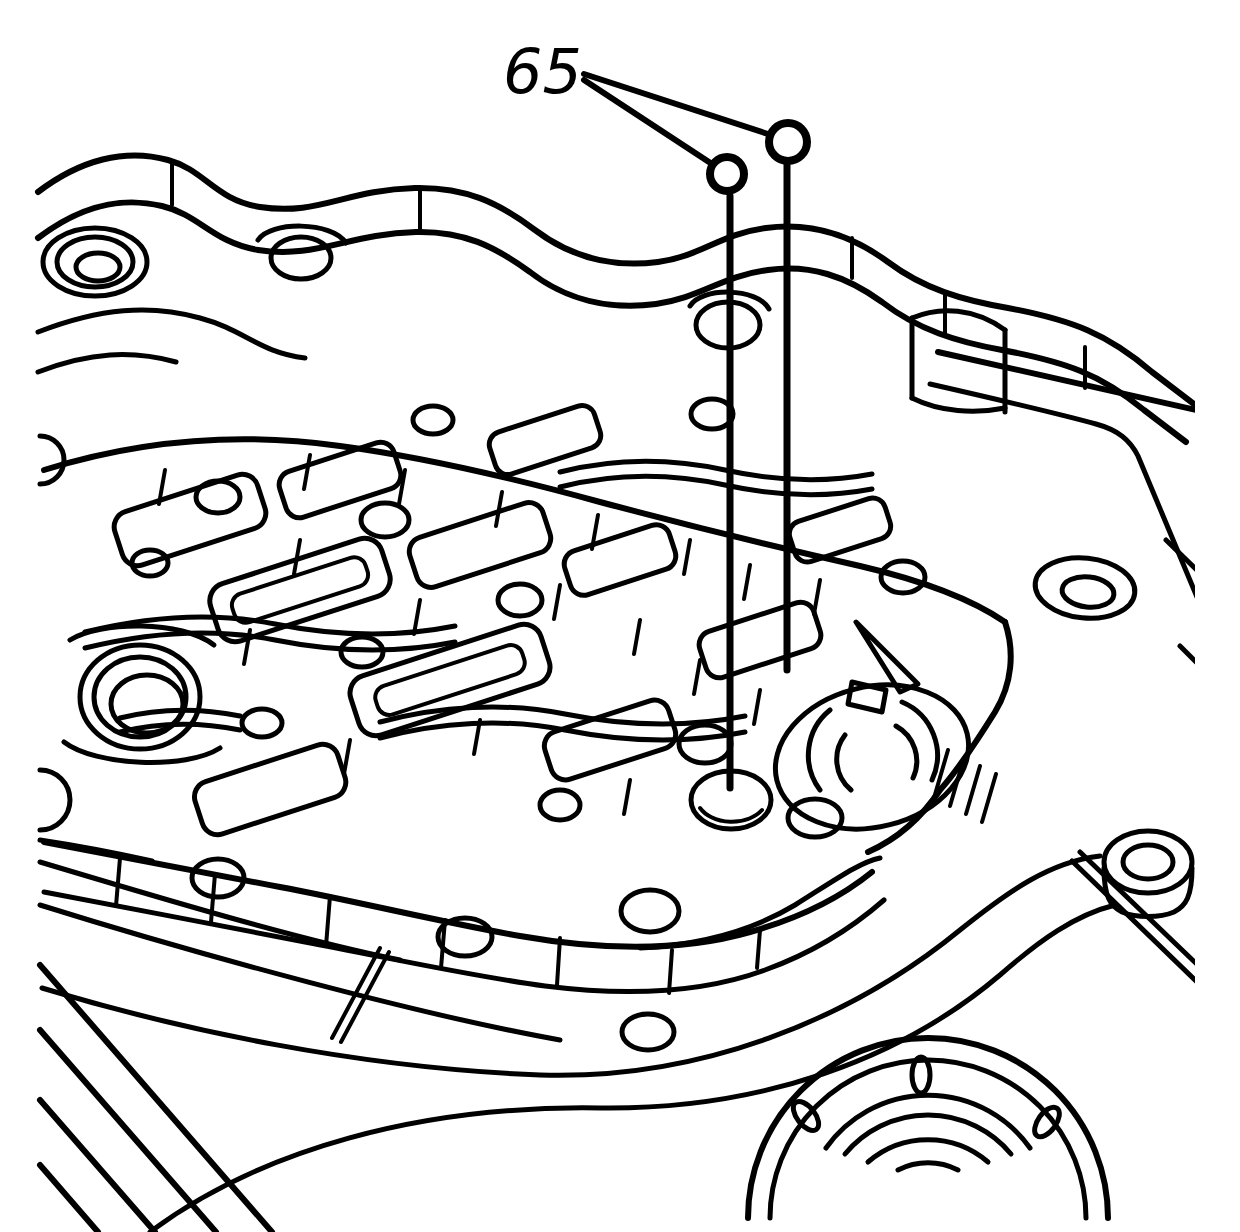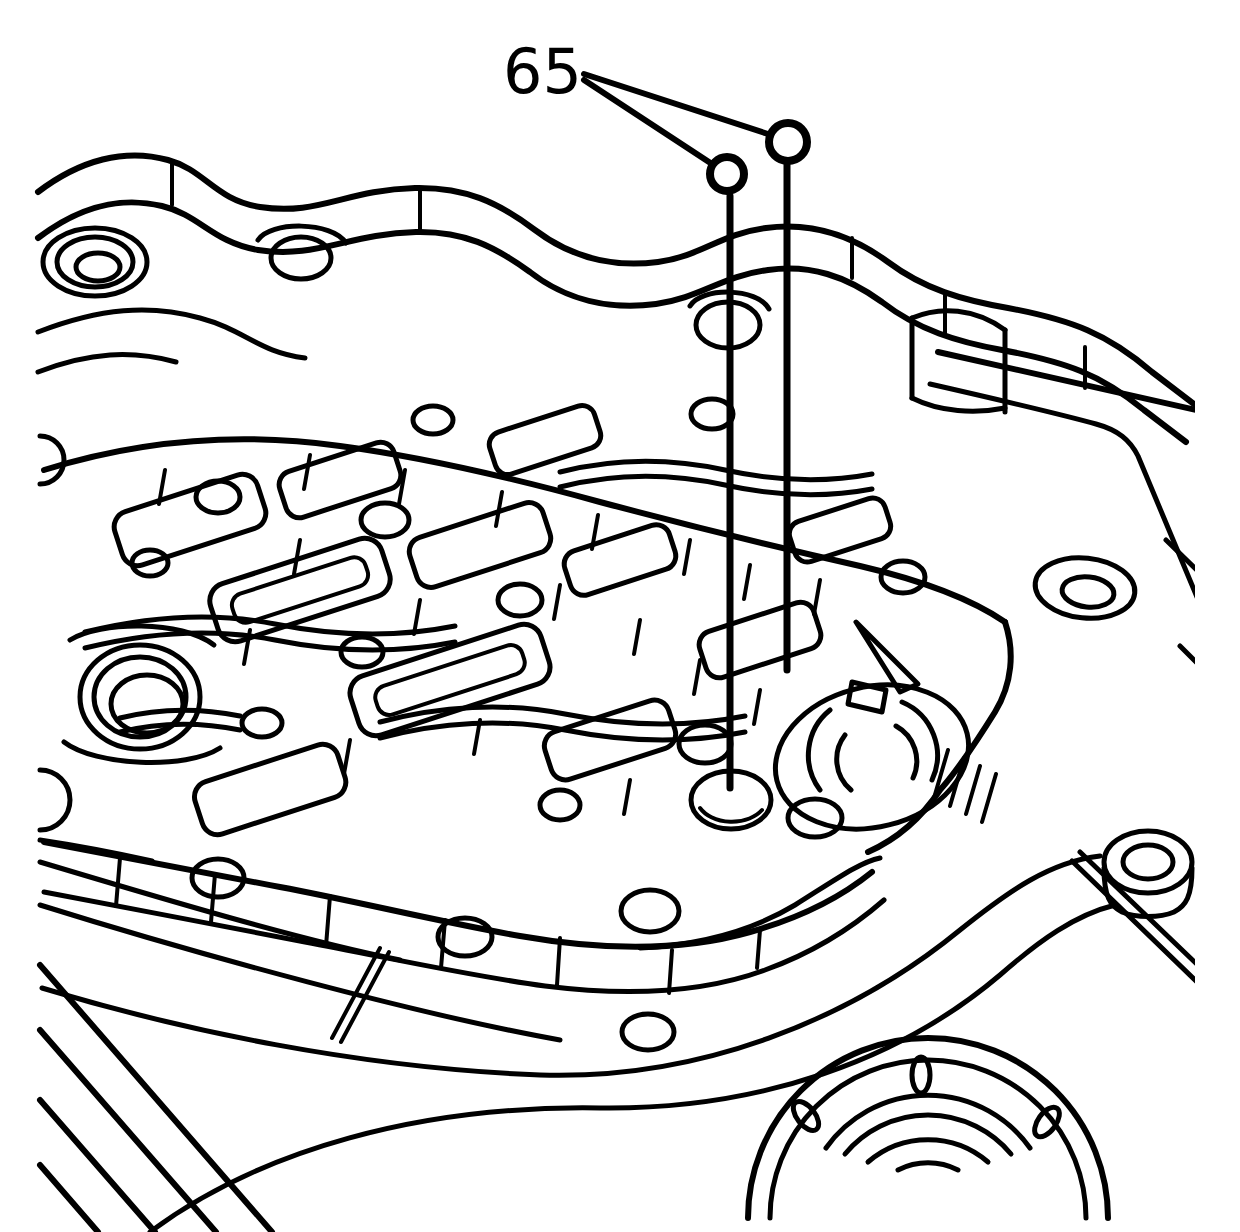--- a/index.html
+++ b/index.html
@@ -1,17 +1,17 @@
 <!DOCTYPE html>
 <html style="--line: #000000; --bg: #ffffff;"><head>
 <meta charset="utf-8">
 <style>
   :root { --line:#000000; --bg:#ffffff; }
   html,body { margin:0; padding:0; background:var(--bg); }
-  .canvas { width:1195px; height:1232px; background:var(--bg); position:relative; overflow:hidden; }
+  .canvas { width:1195px; height:1232px; background:var(--bg); position:relative; overflow:hidden;font-style:italic; }
   svg { display:block; }
   .st  { stroke:var(--line); fill:none; stroke-width:5;   stroke-linecap:round; stroke-linejoin:round; }
   .stF { stroke:var(--line); fill:none; stroke-width:6;   stroke-linecap:round; stroke-linejoin:round; }
   .stL { stroke:var(--line); fill:none; stroke-width:4;   stroke-linecap:round; stroke-linejoin:round; }
   .pin { stroke:var(--line); fill:none; stroke-width:7;   stroke-linecap:round; }
   .pinHead { stroke:var(--line); fill:var(--bg); stroke-width:8; }
   .callout-text { font-family:"DejaVu Sans","Liberation Sans",sans-serif; font-size:62px; fill:var(--line); }
 </style>
 </head>
 <body>

